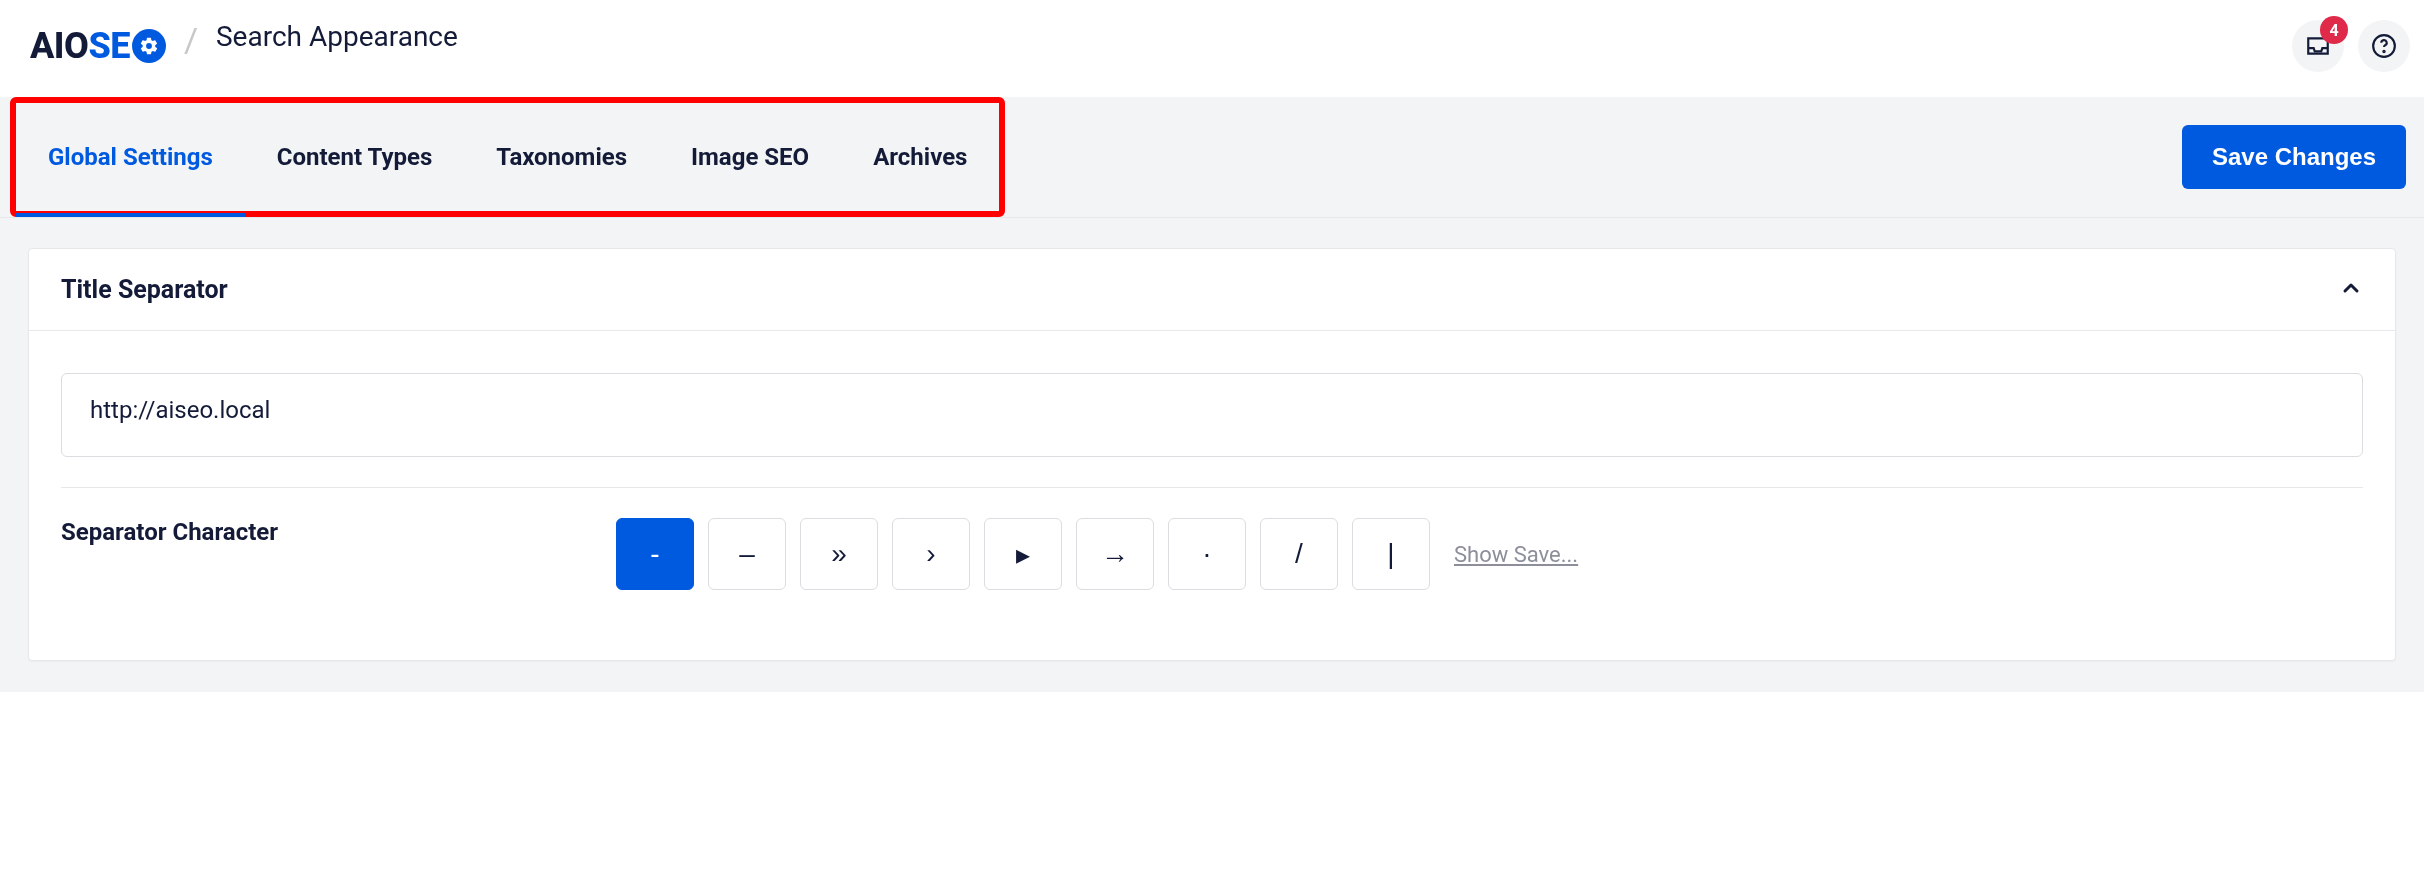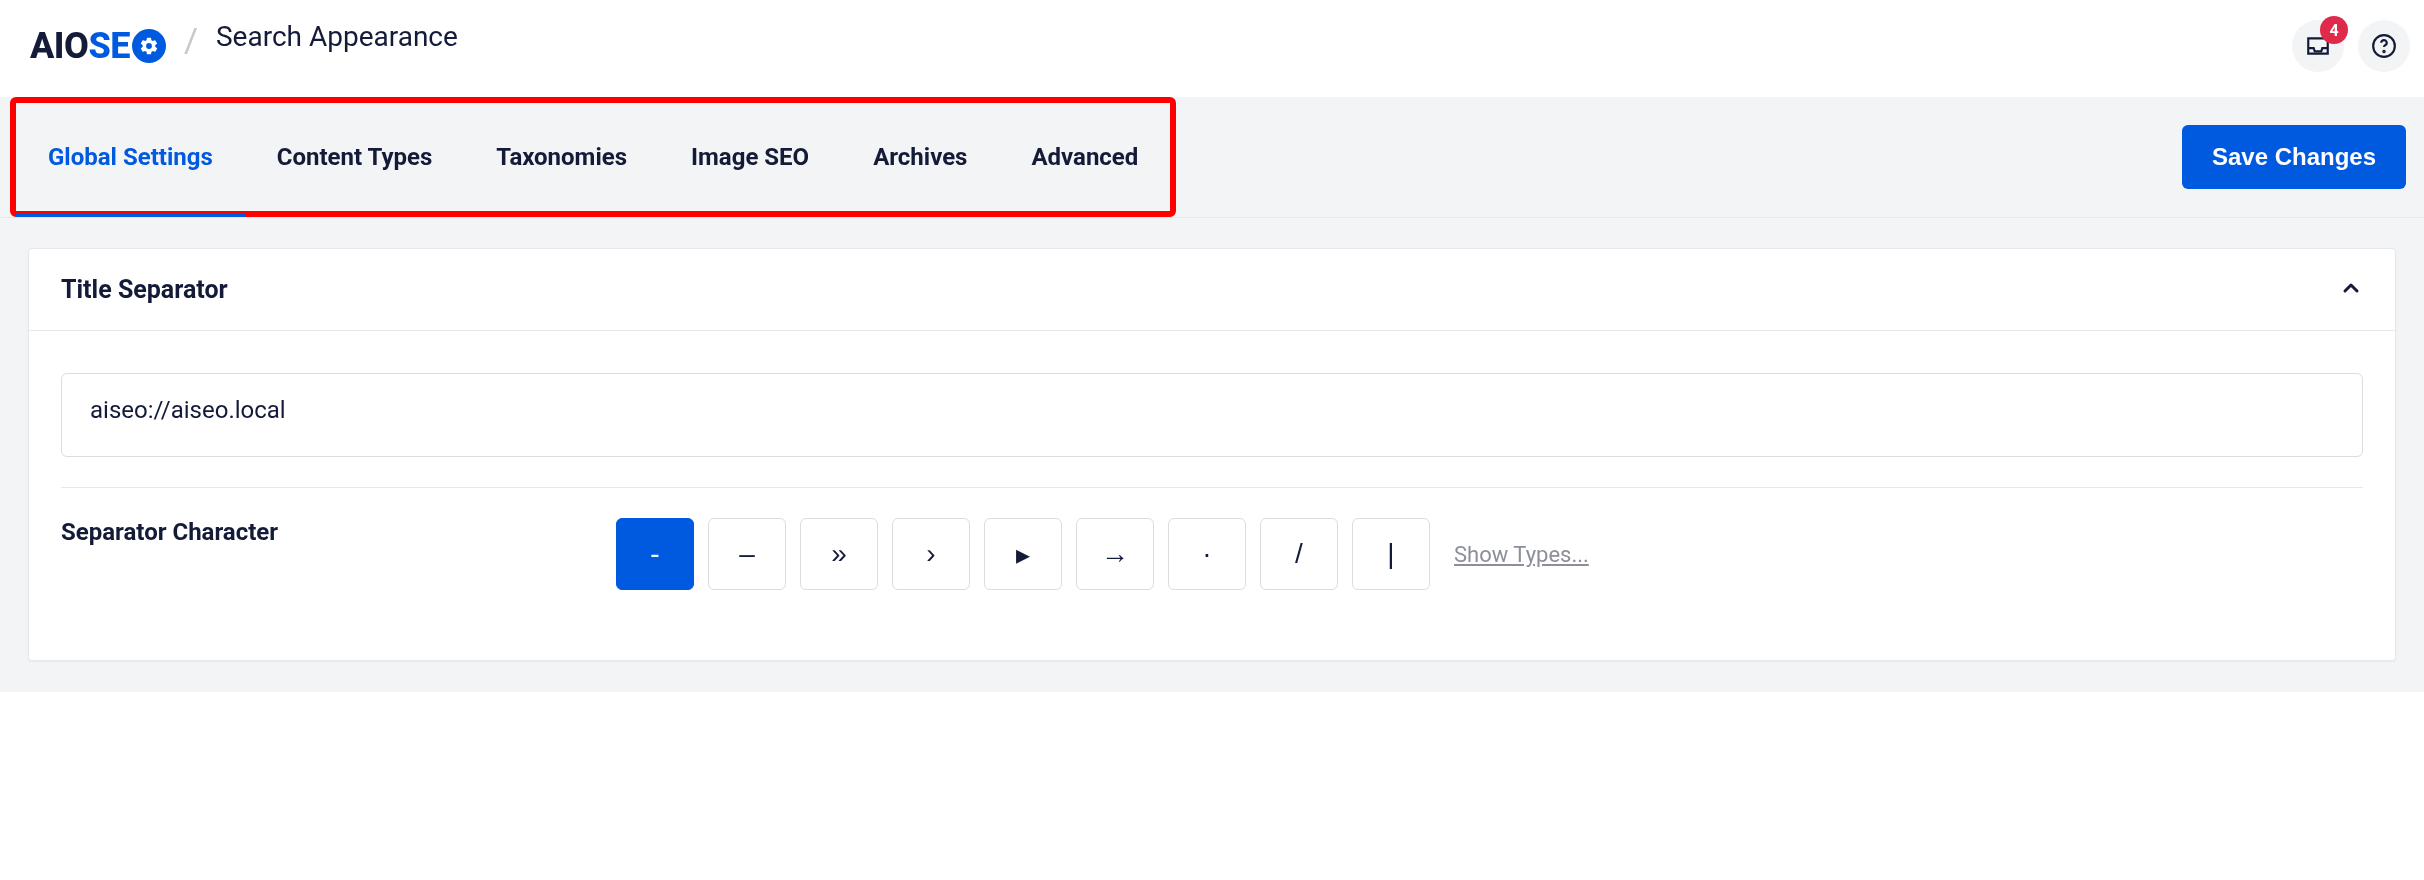--- a/index.html
+++ b/index.html
@@ -192,58 +192,57 @@
 
 <div class="gray-region">
 
   <div class="tabs-row">
     <div class="tabs-highlight">
       <div class="tab active">Global Settings</div>
       <div class="tab">Content Types</div>
       <div class="tab">Taxonomies</div>
       <div class="tab">Image SEO</div>
       <div class="tab">Archives</div>
-      <div class="tab">Advanced</div>
     </div>
     <button class="save-btn">Save Changes</button>
   </div>
 
   <div class="card">
     <div class="card-header">
       <span class="card-title">Title Separator</span>
       <span class="card-toggle">
         <svg viewBox="0 0 24 24" fill="none" stroke="#141b38" stroke-width="3" stroke-linecap="round" stroke-linejoin="round">
             <polyline points="6 15 12 9 18 15"></polyline>
           </svg>
       </span>
     </div>
     <div class="card-body">
 
       <div class="row">
         <div class="row-content">
           <div class="preview-box">
-            <div class="preview-url">aiseo://aiseo.local</div>
+            <div class="preview-url">http://aiseo.local</div>
           </div>
         </div>
       </div>
 
       <div class="row">
         <div class="row-label">Separator Character</div>
         <div class="row-content">
           <div class="sep-row">
             <button class="sep-btn active">-</button>
             <button class="sep-btn">–</button>
             <button class="sep-btn">»</button>
             <button class="sep-btn">›</button>
             <button class="sep-btn">▸</button>
             <button class="sep-btn">→</button>
             <button class="sep-btn">·</button>
             <button class="sep-btn">/</button>
             <button class="sep-btn">|</button>
-            <span class="show-more">Show Types...</span>
+            <span class="show-more">Show Save...</span>
           </div>
         </div>
       </div>
 
     </div>
   </div>
 
 </div>
 
 </body></html>

